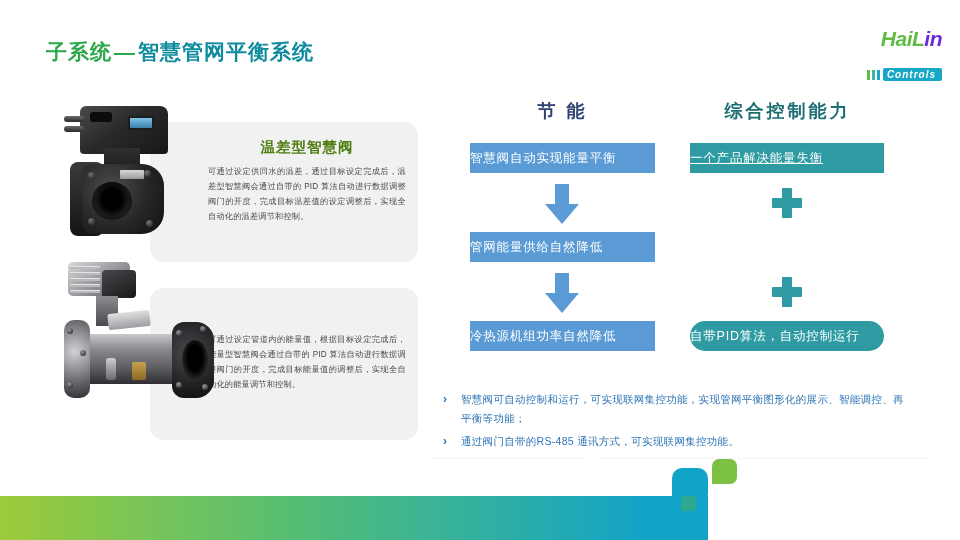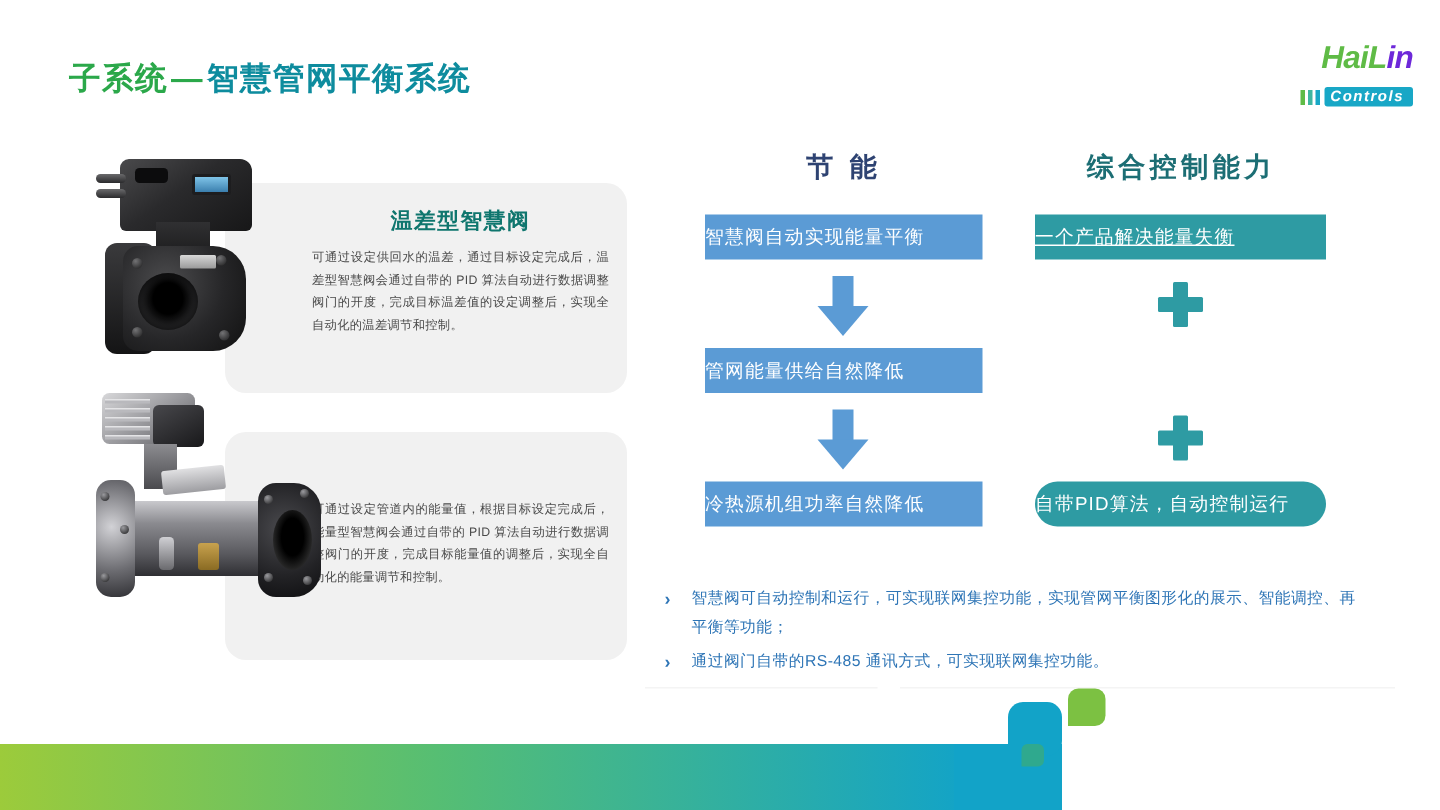--- a/index.html
+++ b/index.html
@@ -24,41 +24,41 @@
   
   .logo { position: absolute; right: 18px; top: 28px; width: 120px; height: 44px; }
   .logo-word {
     font-size: 21px; font-weight: bold; font-style: italic;
     letter-spacing: -0.5px; line-height: 22px; text-align: right;
   }
   .logo-word .lg-a { color: #5FBB46; }
   .logo-word .lg-b { color: #6d28d9; }
   .logo-sub {
     display: flex; align-items: center; justify-content: flex-end;
-    gap: 3px; margin-top: 8px;
+    gap: 3px; margin-top: 18px;
   }
   .logo-bars { display: flex; gap: 2px; align-items: flex-end; }
   .logo-bars i { display: block; width: 3px; height: 10px; background: #5FBB46; }
   .logo-bars i:nth-child(2) { background: #3FB6A0; }
   .logo-bars i:nth-child(3) { background: #18A7C6; }
   .logo-ctrl {
     background: #18A7C6; color: #fff; font-size: 10px; font-weight: bold;
     font-style: italic; letter-spacing: 1px; padding: 1px 6px 1px 4px;
     border-radius: 2px;
   }
 
   
   .card {
     position: absolute; background: #f1f1f1; border-radius: 14px;
   }
   #card-1 { left: 150px; top: 122px; width: 268px; height: 140px; }
   #card-2 { left: 150px; top: 288px; width: 268px; height: 152px; }
   .card-title {
     position: absolute; left: 60px; right: 14px; top: 16px;
-    text-align: center; font-size: 14.5px; font-weight: bold; color: #0f766e;
+    text-align: center; font-size: 14.5px; font-weight: bold; color: #4d7c0f;
     letter-spacing: 1px;
   }
   .card-body {
     position: absolute; left: 58px; right: 12px; top: 42px;
     font-size: 8.2px; line-height: 15px; color: #4a4a4a;
     text-align: justify; letter-spacing: 0.2px;
   }
   #card-2 .card-body { top: 44px; }
 
   

